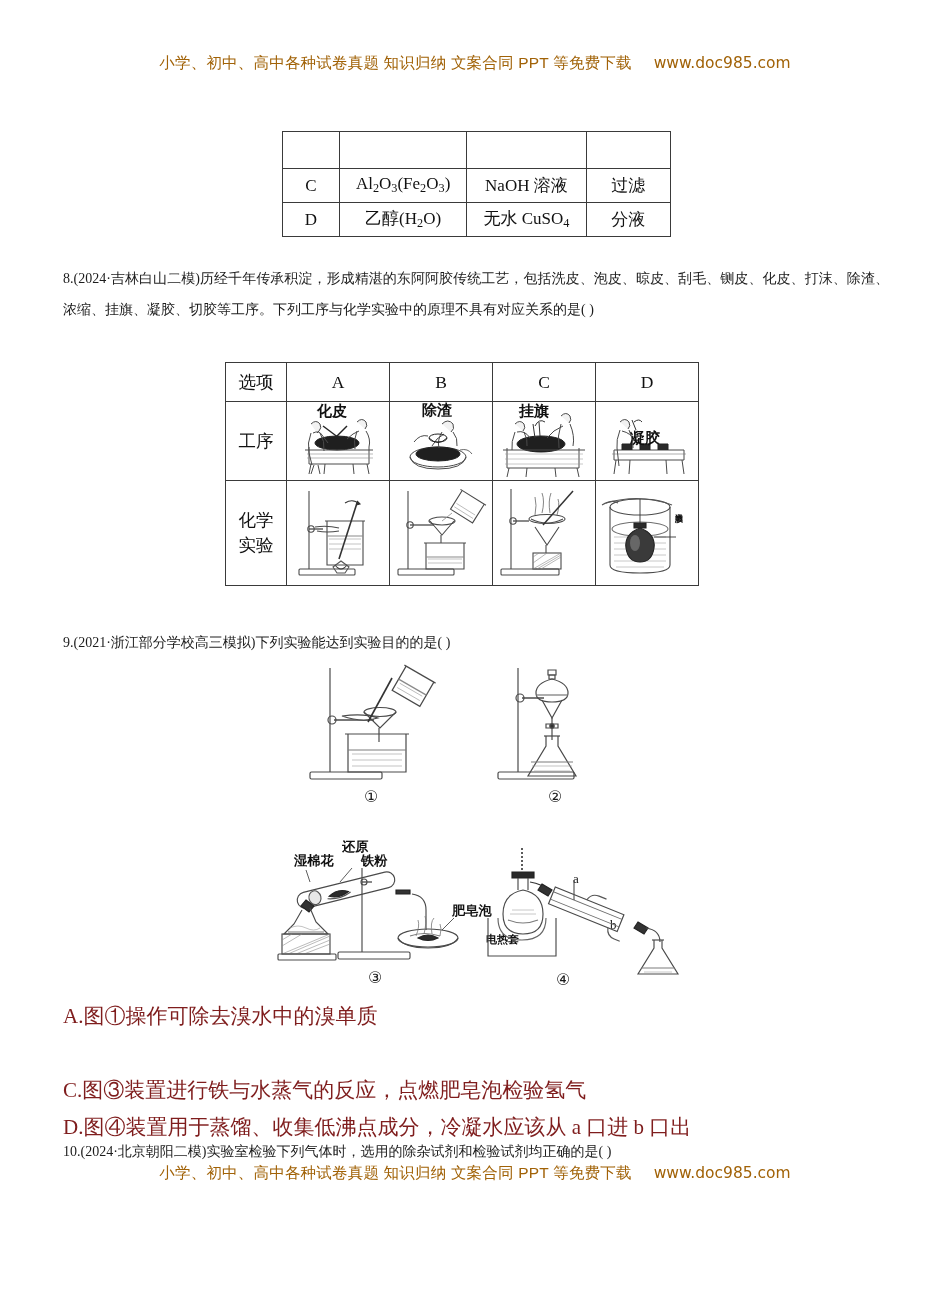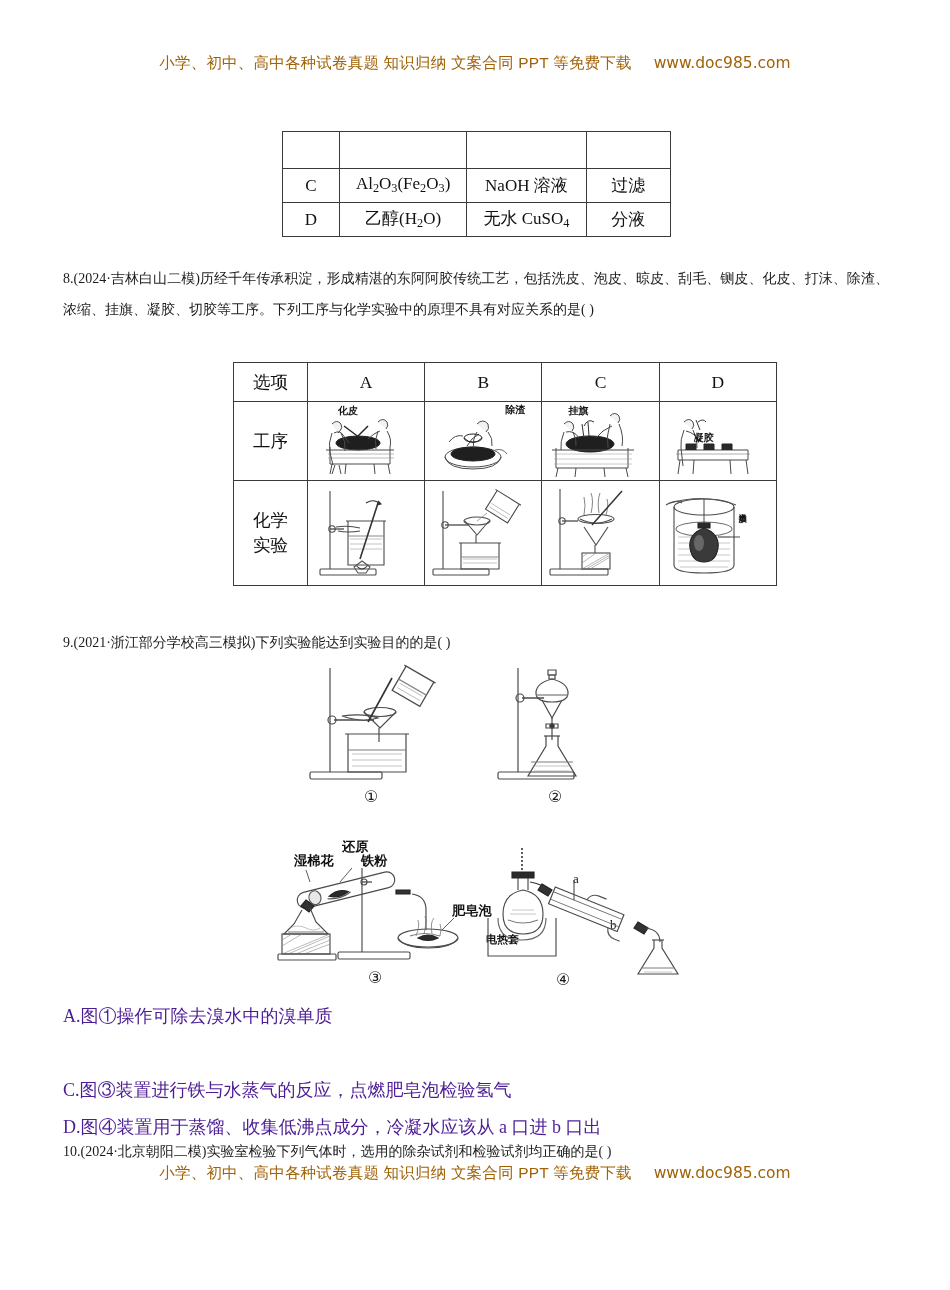--- a/index.html
+++ b/index.html
@@ -45,23 +45,23 @@
   
   .qtext {
     position: absolute;
     font-size: 14px;
     line-height: 31px;
     color: #1c1c1c;
     text-align: justify;
   }
   .opt {
     position: absolute;
-    font-size: 18px;
+    font-size: 21px;
     line-height: 27px;
-    color: #4c1d95;
+    color: #7f1d1d;
     white-space: nowrap;
   }
 
   
   table.doc {
     position: absolute;
     border-collapse: collapse;
     background: #fff;
   }
   table.doc td {
@@ -77,21 +77,21 @@
   
   #table-separation { left: 282px; top: 131px; width: 389px; }
   #table-separation td { height: 33px; }
   #table-separation tr.empty-row td { height: 36px; }
   #table-separation .c-opt  { width: 57px; }
   #table-separation .c-sub  { width: 127px; }
   #table-separation .c-rea  { width: 120px; }
   #table-separation .c-met  { width: 85px; }
 
   
-  #table-q8 { left: 233px; top: 362px; width: 544px; }
+  #table-q8 { left: 225px; top: 362px; width: 474px; }
   #table-q8 td { font-size: 17.5px; }
   #table-q8 .rowhead { width: 64px; line-height: 25px; }
   #table-q8 .optcol { width: 102px; }
   #table-q8 tr.r-head td { height: 38px; }
   #table-q8 tr.r-proc td { height: 78px; }
   #table-q8 tr.r-exp  td { height: 104px; }
   .cellfig { position: relative; width: 100%; height: 100%; }
 
   
   .fignum {
@@ -110,21 +110,21 @@
     white-space: nowrap;
     font-weight: 600;
     font-family: "Liberation Serif", "DejaVu Serif", serif;
   }
   .dlabel.vertical {
     writing-mode: vertical-rl;
     text-orientation: upright;
     line-height: 13px;
     letter-spacing: 0.5px;
   }
-  .dlabel.small { font-size: 10px; line-height: 10.5px; font-weight: 700; }
+  .dlabel.small { font-size: 15px; line-height: 10.5px; font-weight: 700; }
   .dlabel.tiny  { font-size: 8px; line-height: 9px; font-weight: 700; }
   .dlabel.boxed {
     border: 1px solid #333;
     padding: 1px 3px;
     background: #fff;
     font-size: 11px;
   }
   .dlabel.ital {
     font-family: "Liberation Serif", serif;
     font-style: normal;
@@ -205,21 +205,21 @@
 
               <path d="M36 24 l16 12" stroke="#222" stroke-width="1.4"></path>
               <path d="M60 24 l-12 12" stroke="#222" stroke-width="1.4"></path>
             </g>
           </svg>
         </div>
       </td>
 
       <td>
         <div class="cellfig">
-          <div class="dlabel small" style="left:32px; top:3px;margin-left:48px;">除渣</div>
+          <div class="dlabel small" style="left:32px; top:3px;">除渣</div>
           <svg width="102" height="78" viewBox="0 0 102 78">
             <g stroke="#4a4a4a" fill="none" stroke-width="1">
               <ellipse cx="48" cy="55" rx="28" ry="10"></ellipse>
               <ellipse cx="48" cy="52" rx="22" ry="7" fill="#1f1f1f" stroke="#222"></ellipse>
               <path d="M20 55 q3 12 28 12 q25 0 28 -12"></path>
               <path d="M24 40 q6 -8 14 -6"></path>
               <path d="M52 22 q6 -6 11 0 q2 5 -2 8" fill="#f2f2f2"></path>
               <path d="M52 30 q-5 8 -3 16 M63 30 q5 6 4 14"></path>
               <path d="M54 32 q-8 4 -12 12"></path>
               <ellipse cx="48" cy="36" rx="9" ry="4" stroke="#222"></ellipse>

